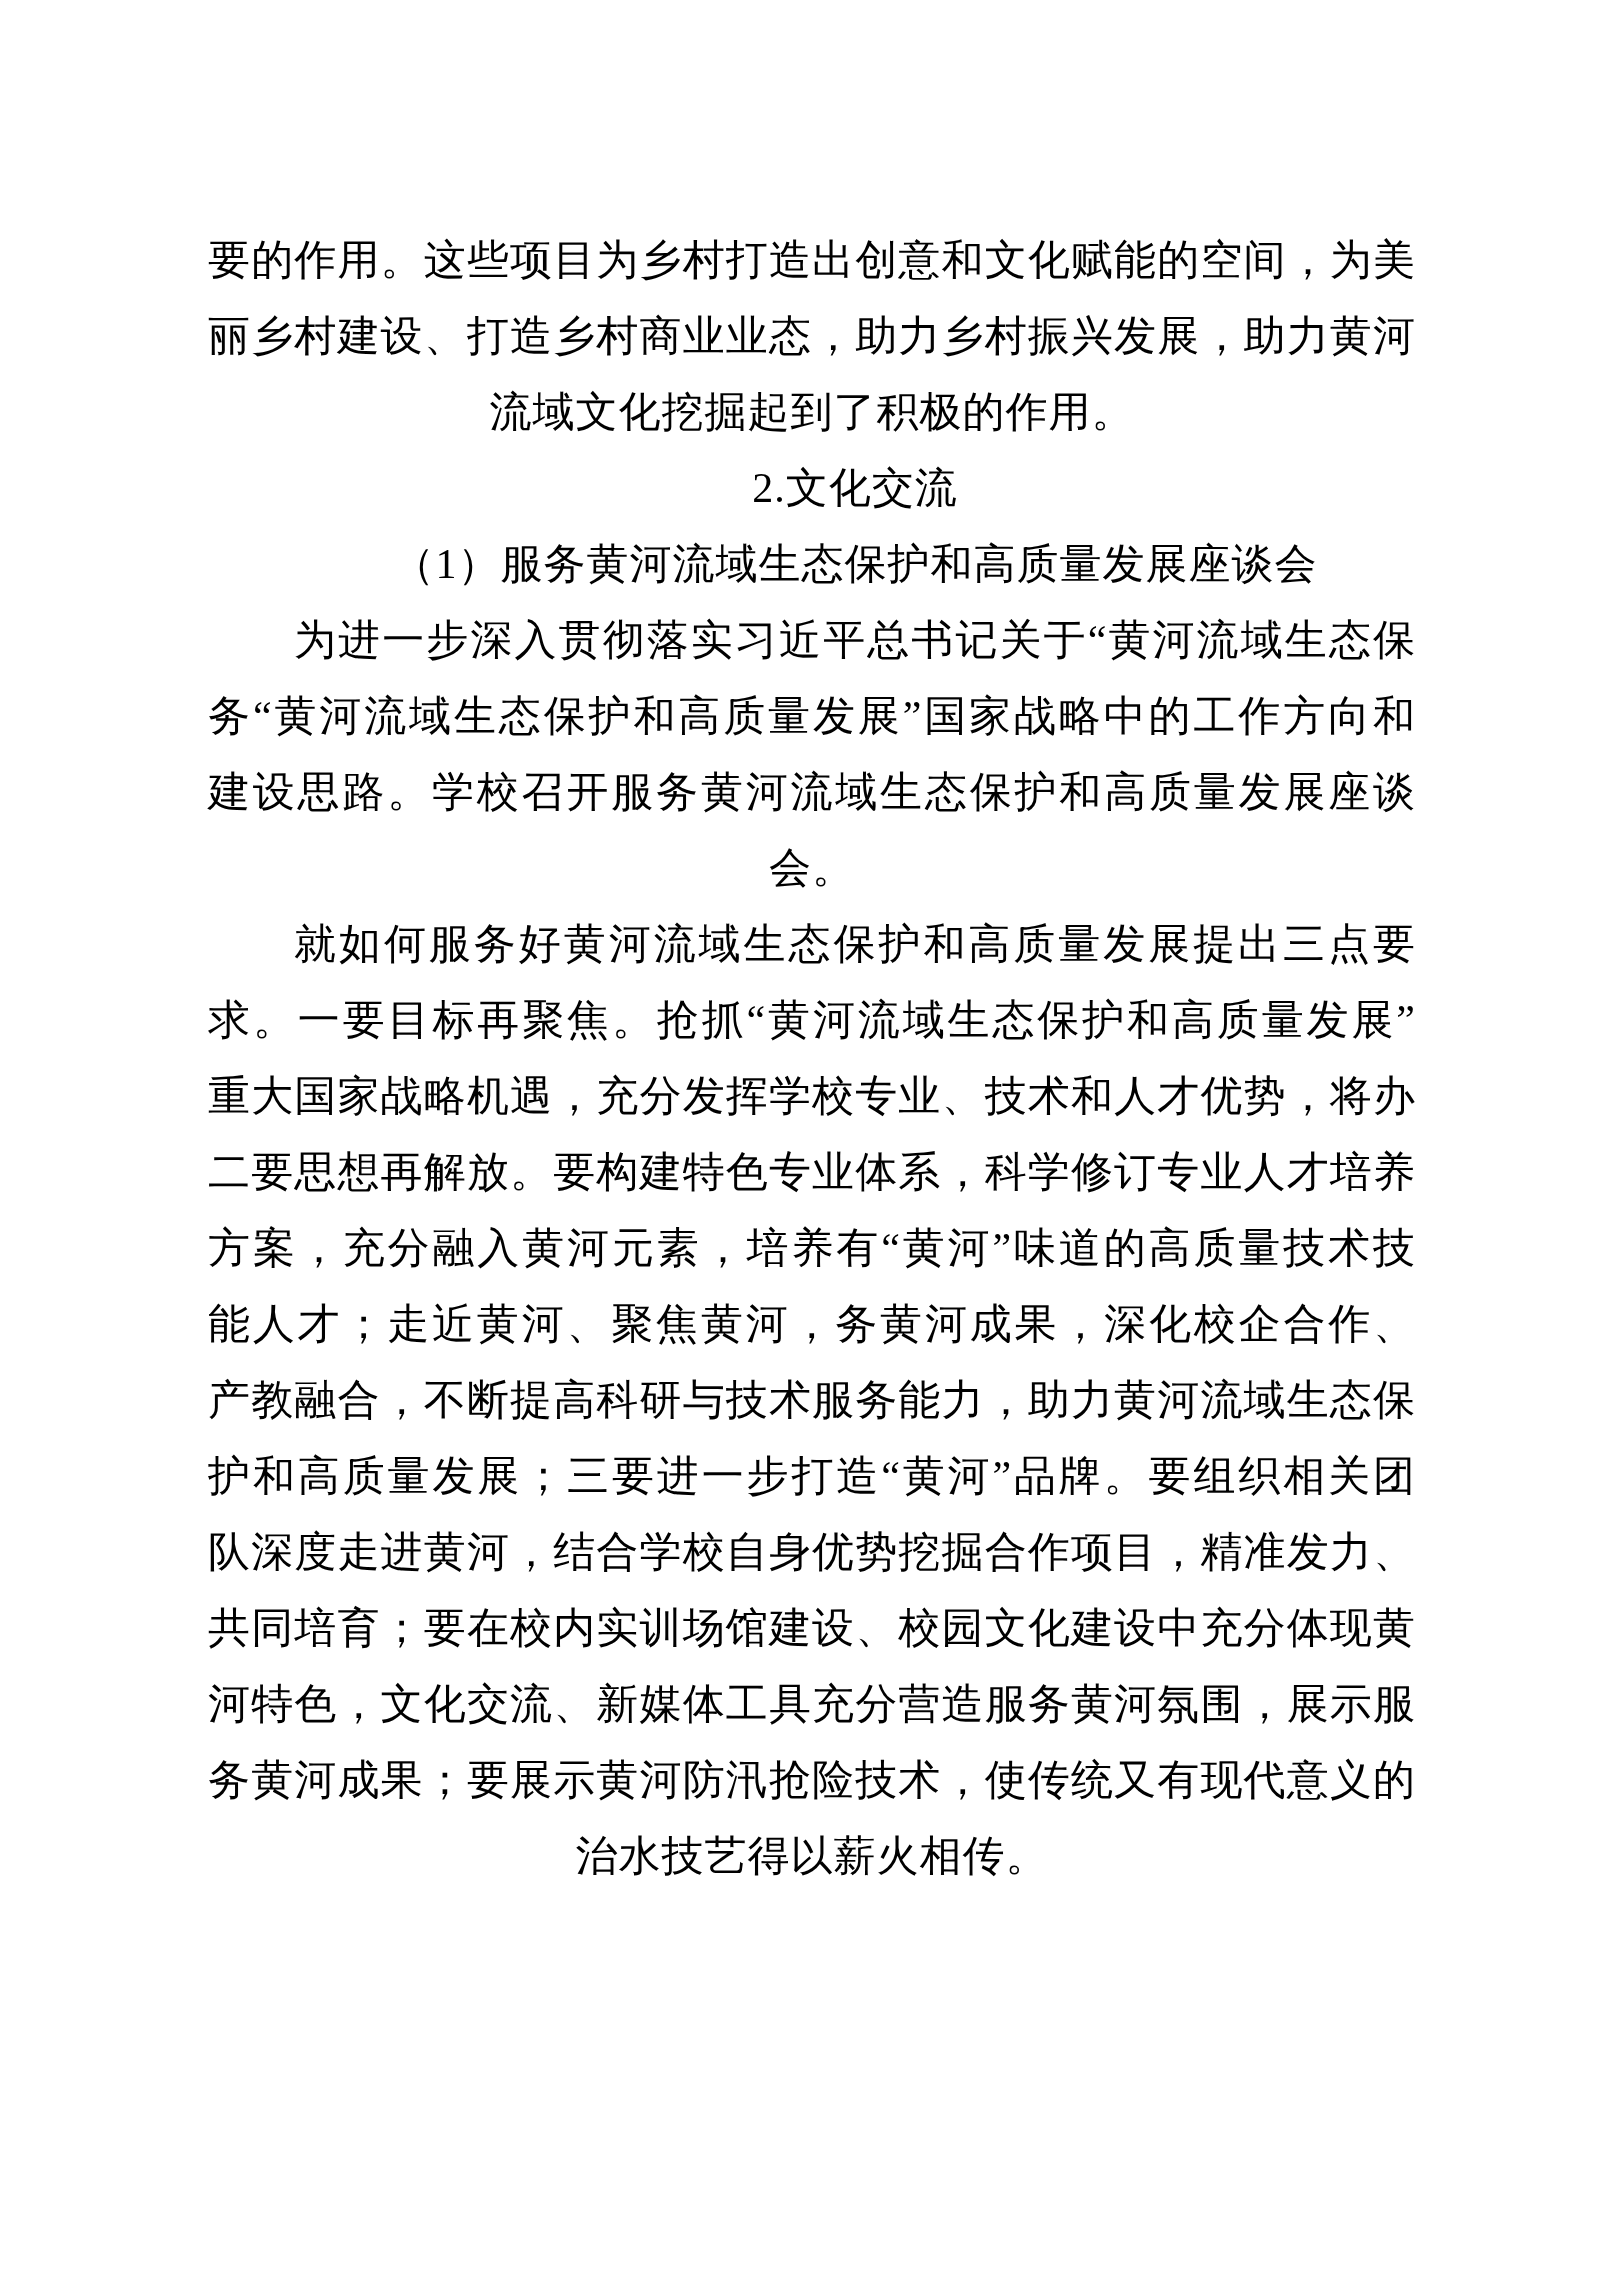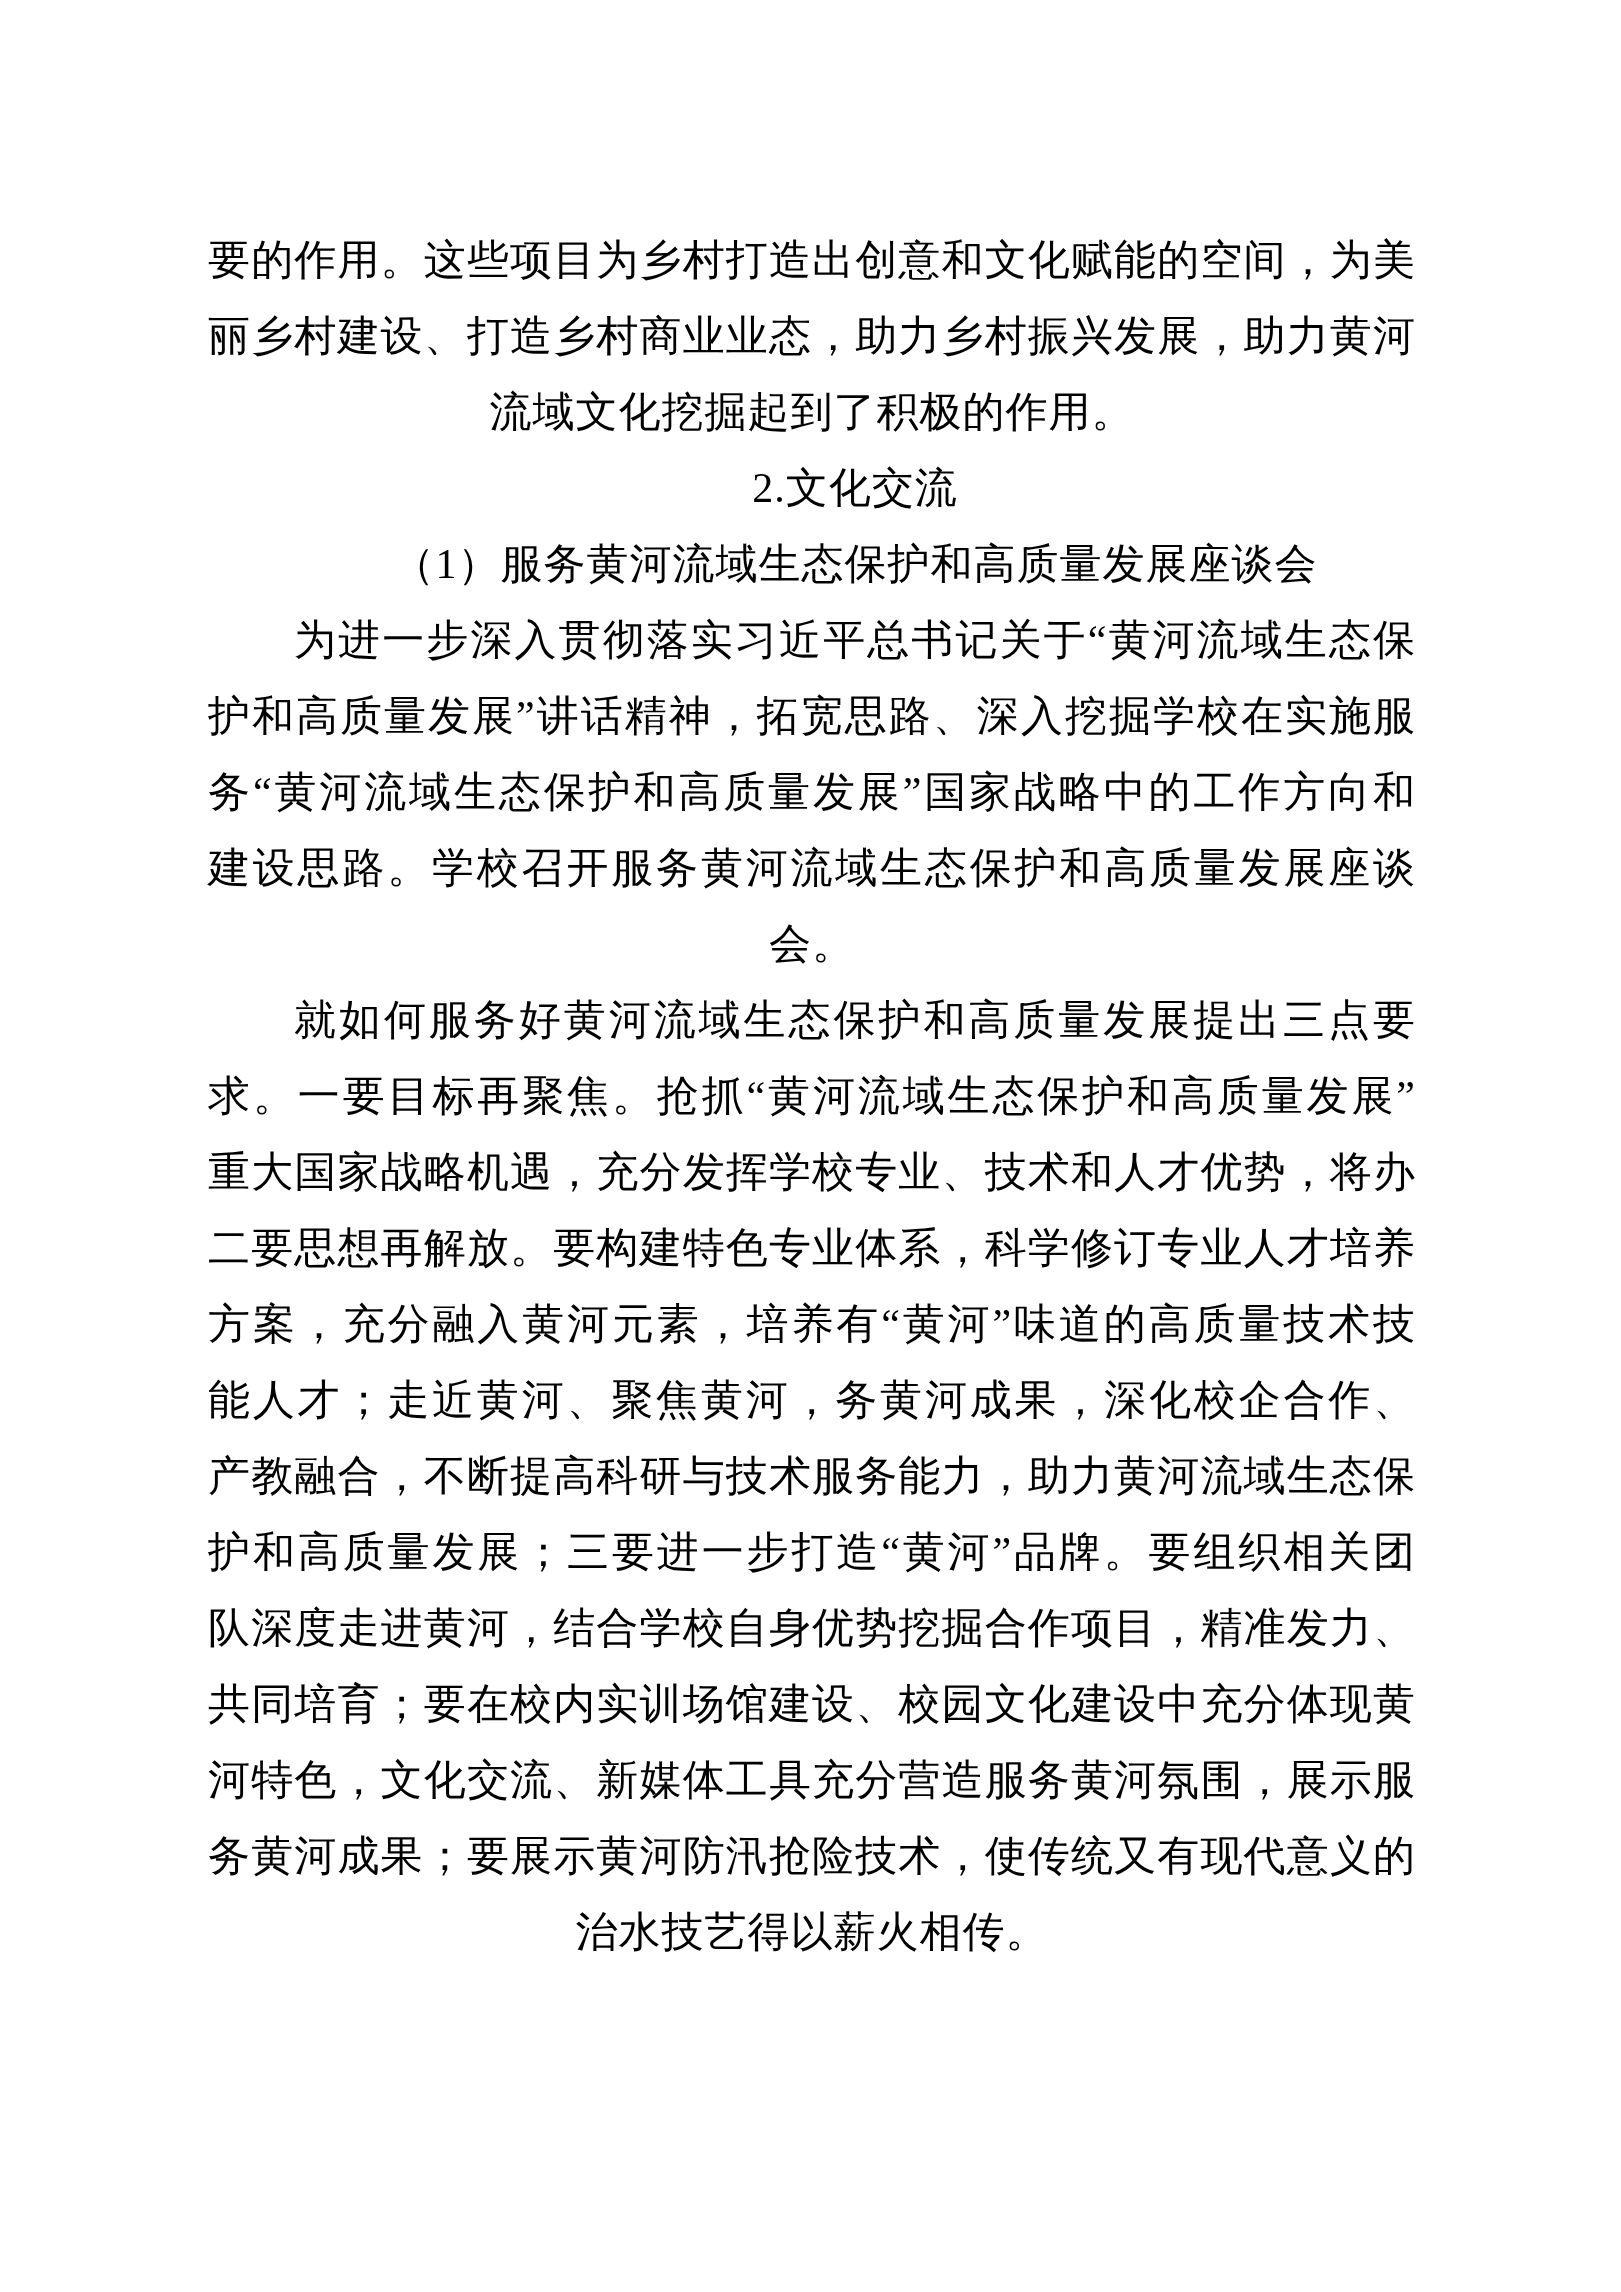--- a/index.html
+++ b/index.html
@@ -60,21 +60,20 @@
 <body>
 
 <div class="page">
   <div class="text-block">
     <div class="ln f">要的作用。这些项目为乡村打造出创意和文化赋能的空间，为美</div>
     <div class="ln f">丽乡村建设、打造乡村商业业态，助力乡村振兴发展，助力黄河</div>
     <div class="ln p">流域文化挖掘起到了积极的作用。</div>
     <div class="ln p i">2.文化交流</div>
     <div class="ln p i">（1）服务黄河流域生态保护和高质量发展座谈会</div>
     <div class="ln f i">为进一步深入贯彻落实习近平总书记关于“黄河流域生态保</div>
-    <div class="ln f">护和高质量发展”讲话精神，拓宽思路、深入挖掘学校在实施服</div>
     <div class="ln f">务“黄河流域生态保护和高质量发展”国家战略中的工作方向和</div>
     <div class="ln f">建设思路。学校召开服务黄河流域生态保护和高质量发展座谈</div>
     <div class="ln p">会。</div>
     <div class="ln f i">就如何服务好黄河流域生态保护和高质量发展提出三点要</div>
     <div class="ln f">求。一要目标再聚焦。抢抓“黄河流域生态保护和高质量发展”</div>
     <div class="ln f">重大国家战略机遇，充分发挥学校专业、技术和人才优势，将办</div>
     <div class="ln f">二要思想再解放。要构建特色专业体系，科学修订专业人才培养</div>
     <div class="ln f">方案，充分融入黄河元素，培养有“黄河”味道的高质量技术技</div>
     <div class="ln f">能人才；走近黄河、聚焦黄河，务黄河成果，深化校企合作、</div>
     <div class="ln f">产教融合，不断提高科研与技术服务能力，助力黄河流域生态保</div>

